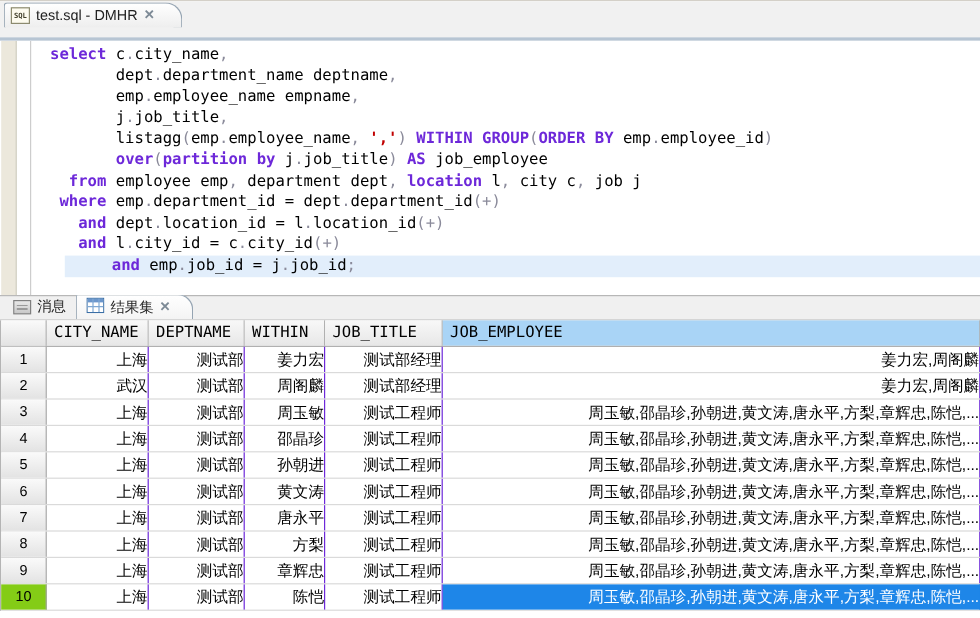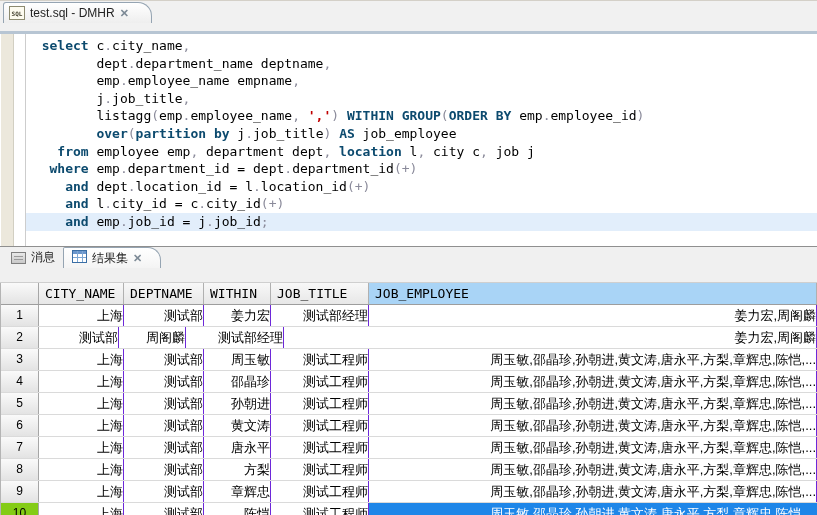--- a/index.html
+++ b/index.html
@@ -20,28 +20,28 @@
   .underline{height:3px;background:#b7c5d3;}
   
   .editor{position:relative;height:212px;background:#fff;overflow:hidden;}
   .ruler{position:absolute;left:1px;top:0;bottom:0;width:12px;background:#ece8dc;
          border-right:1px solid #d2cfc2;}
   .vline{position:absolute;left:25px;top:0;bottom:0;width:1px;background:#cdcdcd;}
   .code{position:absolute;left:26px;right:0;top:0;bottom:0;padding-top:3px;
         font-family:"DejaVu Sans Mono","Liberation Mono",monospace;font-size:13px;
         line-height:17.6px;white-space:pre;}
   .line{height:17.6px;}
-  .line.current{background:#e2eefb;}
+  .line.current{background:#e2eefb;margin-left:28px;}
   .tok-n{color:#000;}
-  .tok-k{color:#0c4a6e;font-weight:bold;}
+  .tok-k{color:#6d28d9;font-weight:bold;}
   .tok-p{color:#8a8a9a;}
   .tok-s{color:#c00000;font-weight:bold;}
   
   .panel{border-top:1px solid #8f8f8f;}
-  .ptabbar{height:36px;background:#f0f0f0;display:flex;align-items:flex-start;padding-left:3px;
+  .ptabbar{height:20px;background:#f0f0f0;display:flex;align-items:flex-end;padding-left:3px;
            border-bottom:1px solid #cfcfcf;box-sizing:border-box;}
   .ptab{display:inline-flex;align-items:center;gap:5px;height:21px;padding:0 8px;
         font-size:12px;color:#222;box-sizing:border-box;}
   .ptab.active{background:linear-gradient(#ffffff,#f4f4f4);border:1px solid #95a4b2;border-bottom:none;
         border-radius:2px 13px 0 0;padding-right:18px;}
   .msgicon{width:15px;height:12px;background:linear-gradient(#e8e8e8,#c9c9c9);
            border:1px solid #7f7f7f;box-sizing:border-box;position:relative;}
   .msgicon::after{content:"";position:absolute;left:2px;right:2px;top:3px;height:6px;
            background:repeating-linear-gradient(#9a9a9a 0 1px,transparent 1px 3px);}
   
@@ -121,20 +121,21 @@
         <div class="grow data">
           <div class="rn">1</div>
           <div class="cell c1">上海</div>
           <div class="cell c2">测试部</div>
           <div class="cell c3">姜力宏</div>
           <div class="cell c4">测试部经理</div>
           <div class="cell c5">姜力宏,周阁麟</div>
         </div>
         <div class="grow data">
           <div class="rn">2</div>
+          <div class="cell c1">武汉</div>
           <div class="cell c2">测试部</div>
           <div class="cell c3">周阁麟</div>
           <div class="cell c4">测试部经理</div>
           <div class="cell c5">姜力宏,周阁麟</div>
         </div>
         <div class="grow data">
           <div class="rn">3</div>
           <div class="cell c1">上海</div>
           <div class="cell c2">测试部</div>
           <div class="cell c3">周玉敏</div>

